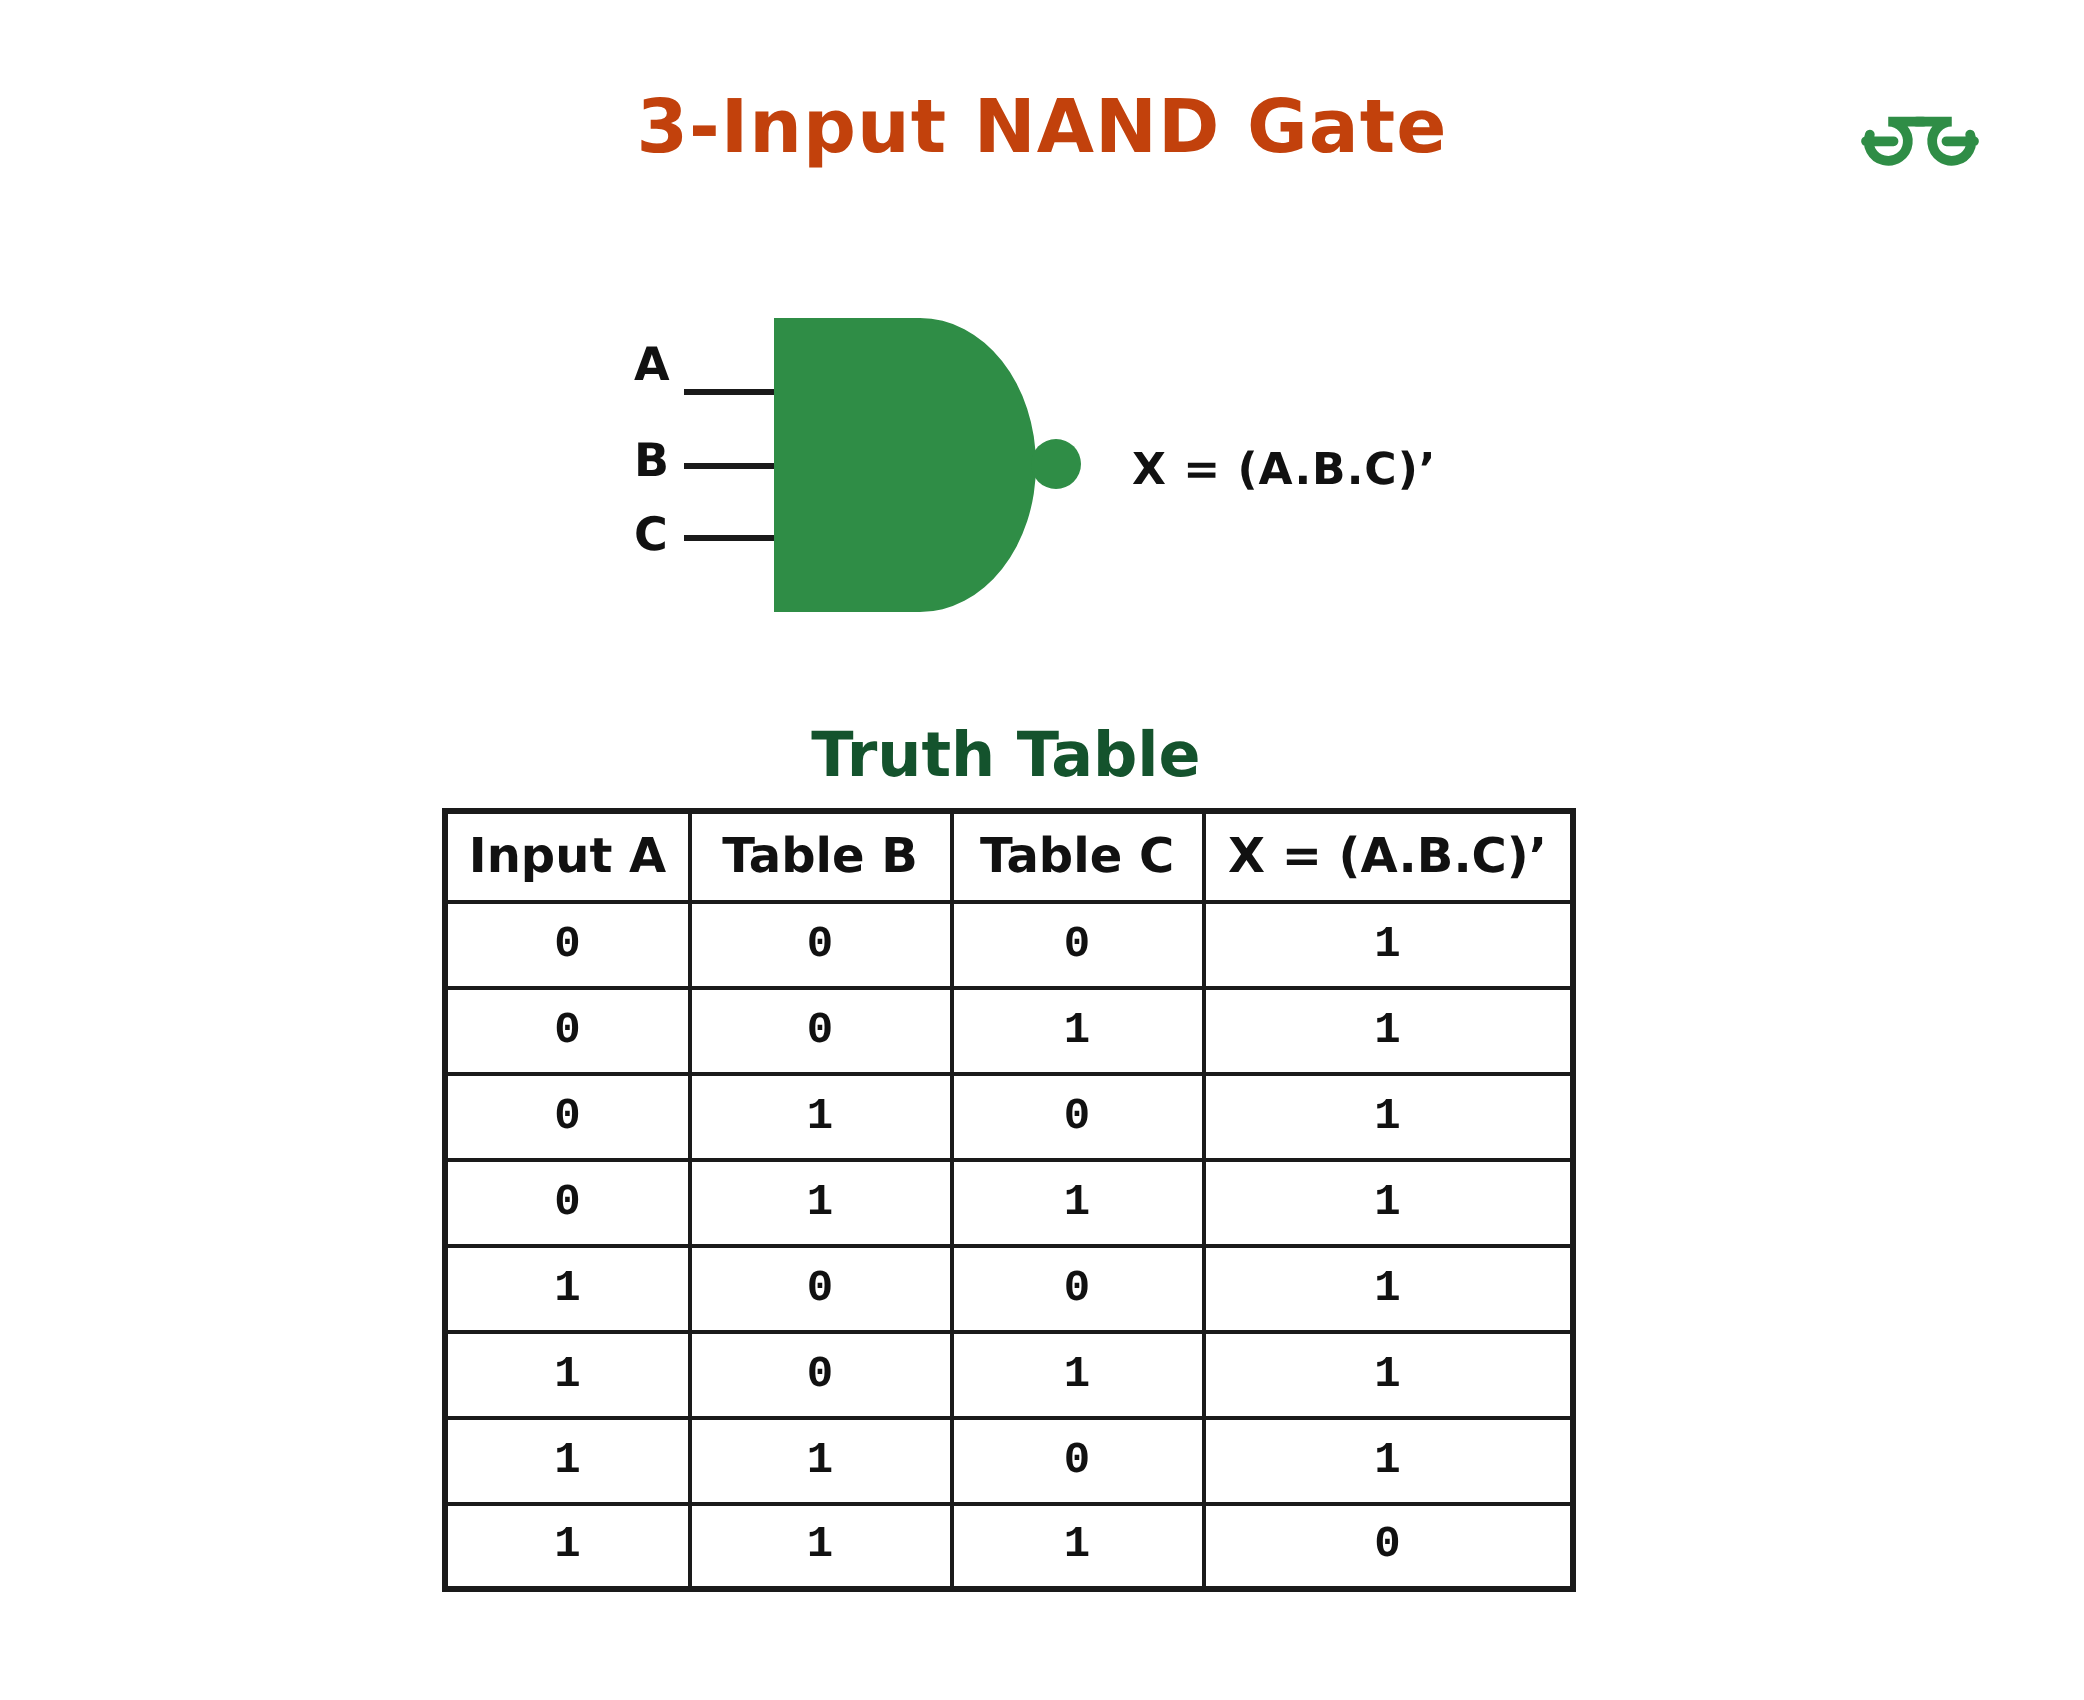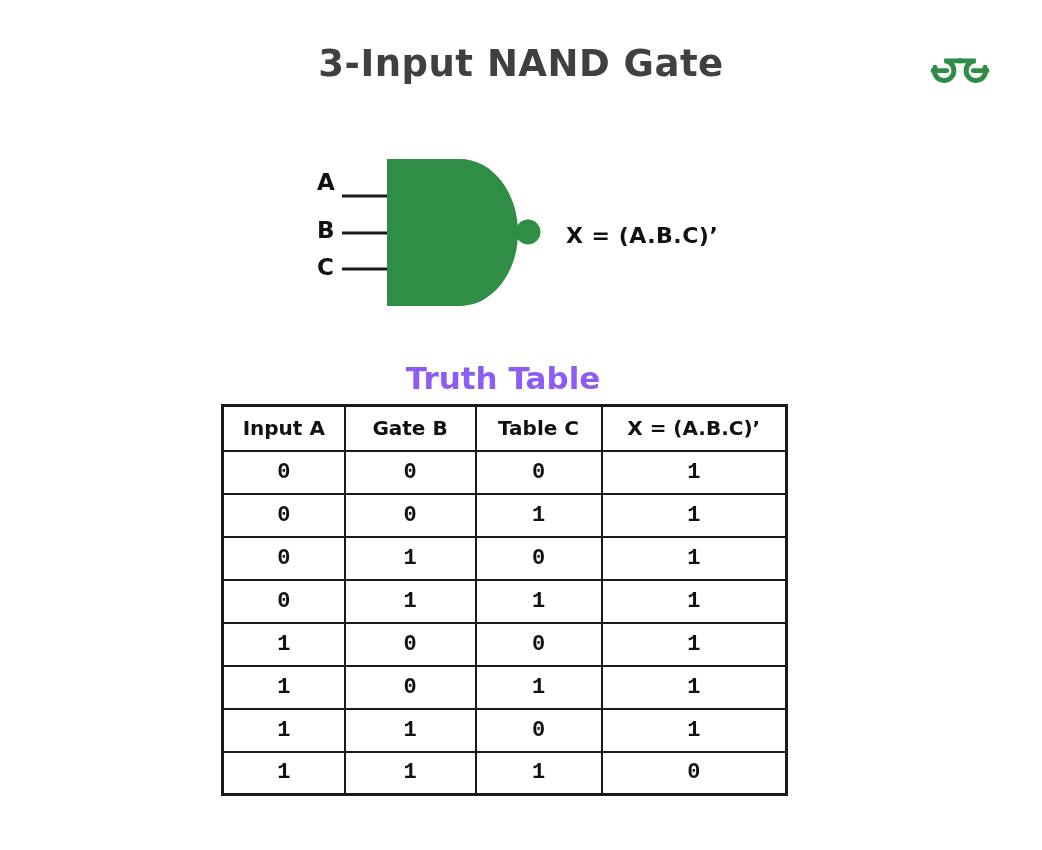--- a/index.html
+++ b/index.html
@@ -14,21 +14,21 @@
 
   
   .page-title {
     position: absolute;
     left: 0; right: 0;
     top: 42px;
     text-align: center;
     font-size: 37px;
     font-weight: 700;
     letter-spacing: 0.5px;
-    color: #404040;
+    color: #c2410c;
   }
 
   
   .logo { position: absolute; left: 926px; top: 50px; }
 
   
   .gate-svg { position: absolute; left: 310px; top: 150px; }
   .gate-input-label {
     font-family: "DejaVu Sans", sans-serif;
     font-weight: 600;
@@ -48,21 +48,21 @@
 
   
   .tt-title {
     position: absolute;
     left: 221px;
     width: 564px;
     top: 360px;
     text-align: center;
     font-size: 31px;
     font-weight: 700;
-    color: #8b5cf6;
+    color: #14532d;
   }
   table.truth-table {
     position: absolute;
     left: 221px;
     top: 404px;
     border-collapse: collapse;
     table-layout: fixed;
     background: #ffffff;
   }
   table.truth-table th, table.truth-table td {
@@ -70,21 +70,21 @@
     text-align: center;
     vertical-align: middle;
     padding: 0;
   }
   table.truth-table { border: 3px solid #1a1a1a; }
   table.truth-table thead tr { height: 45px; }
   table.truth-table tbody tr { height: 43px; }
   table.truth-table th {
     font-family: "DejaVu Sans", sans-serif;
     font-weight: 700;
-    font-size: 20px;
+    font-size: 24px;
     color: #111111;
   }
   table.truth-table td {
     font-family: "Liberation Mono", "DejaVu Sans Mono", monospace;
     font-weight: 700;
     font-size: 22px;
     color: #111111;
   }
   .col-a { width: 122px; }
   .col-b { width: 131px; }
@@ -127,21 +127,21 @@
   <table class="truth-table">
     <colgroup>
       <col class="col-a">
         <col class="col-b">
         <col class="col-c">
         <col class="col-x">
     </colgroup>
     <thead>
       <tr id="tt-head-row">
           <th>Input A</th>
-          <th>Gate B</th>
+          <th>Table B</th>
           <th>Table C</th>
           <th>X = (A.B.C)’</th>
         </tr>
     </thead>
     <tbody id="tt-body">
         <tr>
           <td>0</td>
           <td>0</td>
           <td>0</td>
           <td>1</td>

